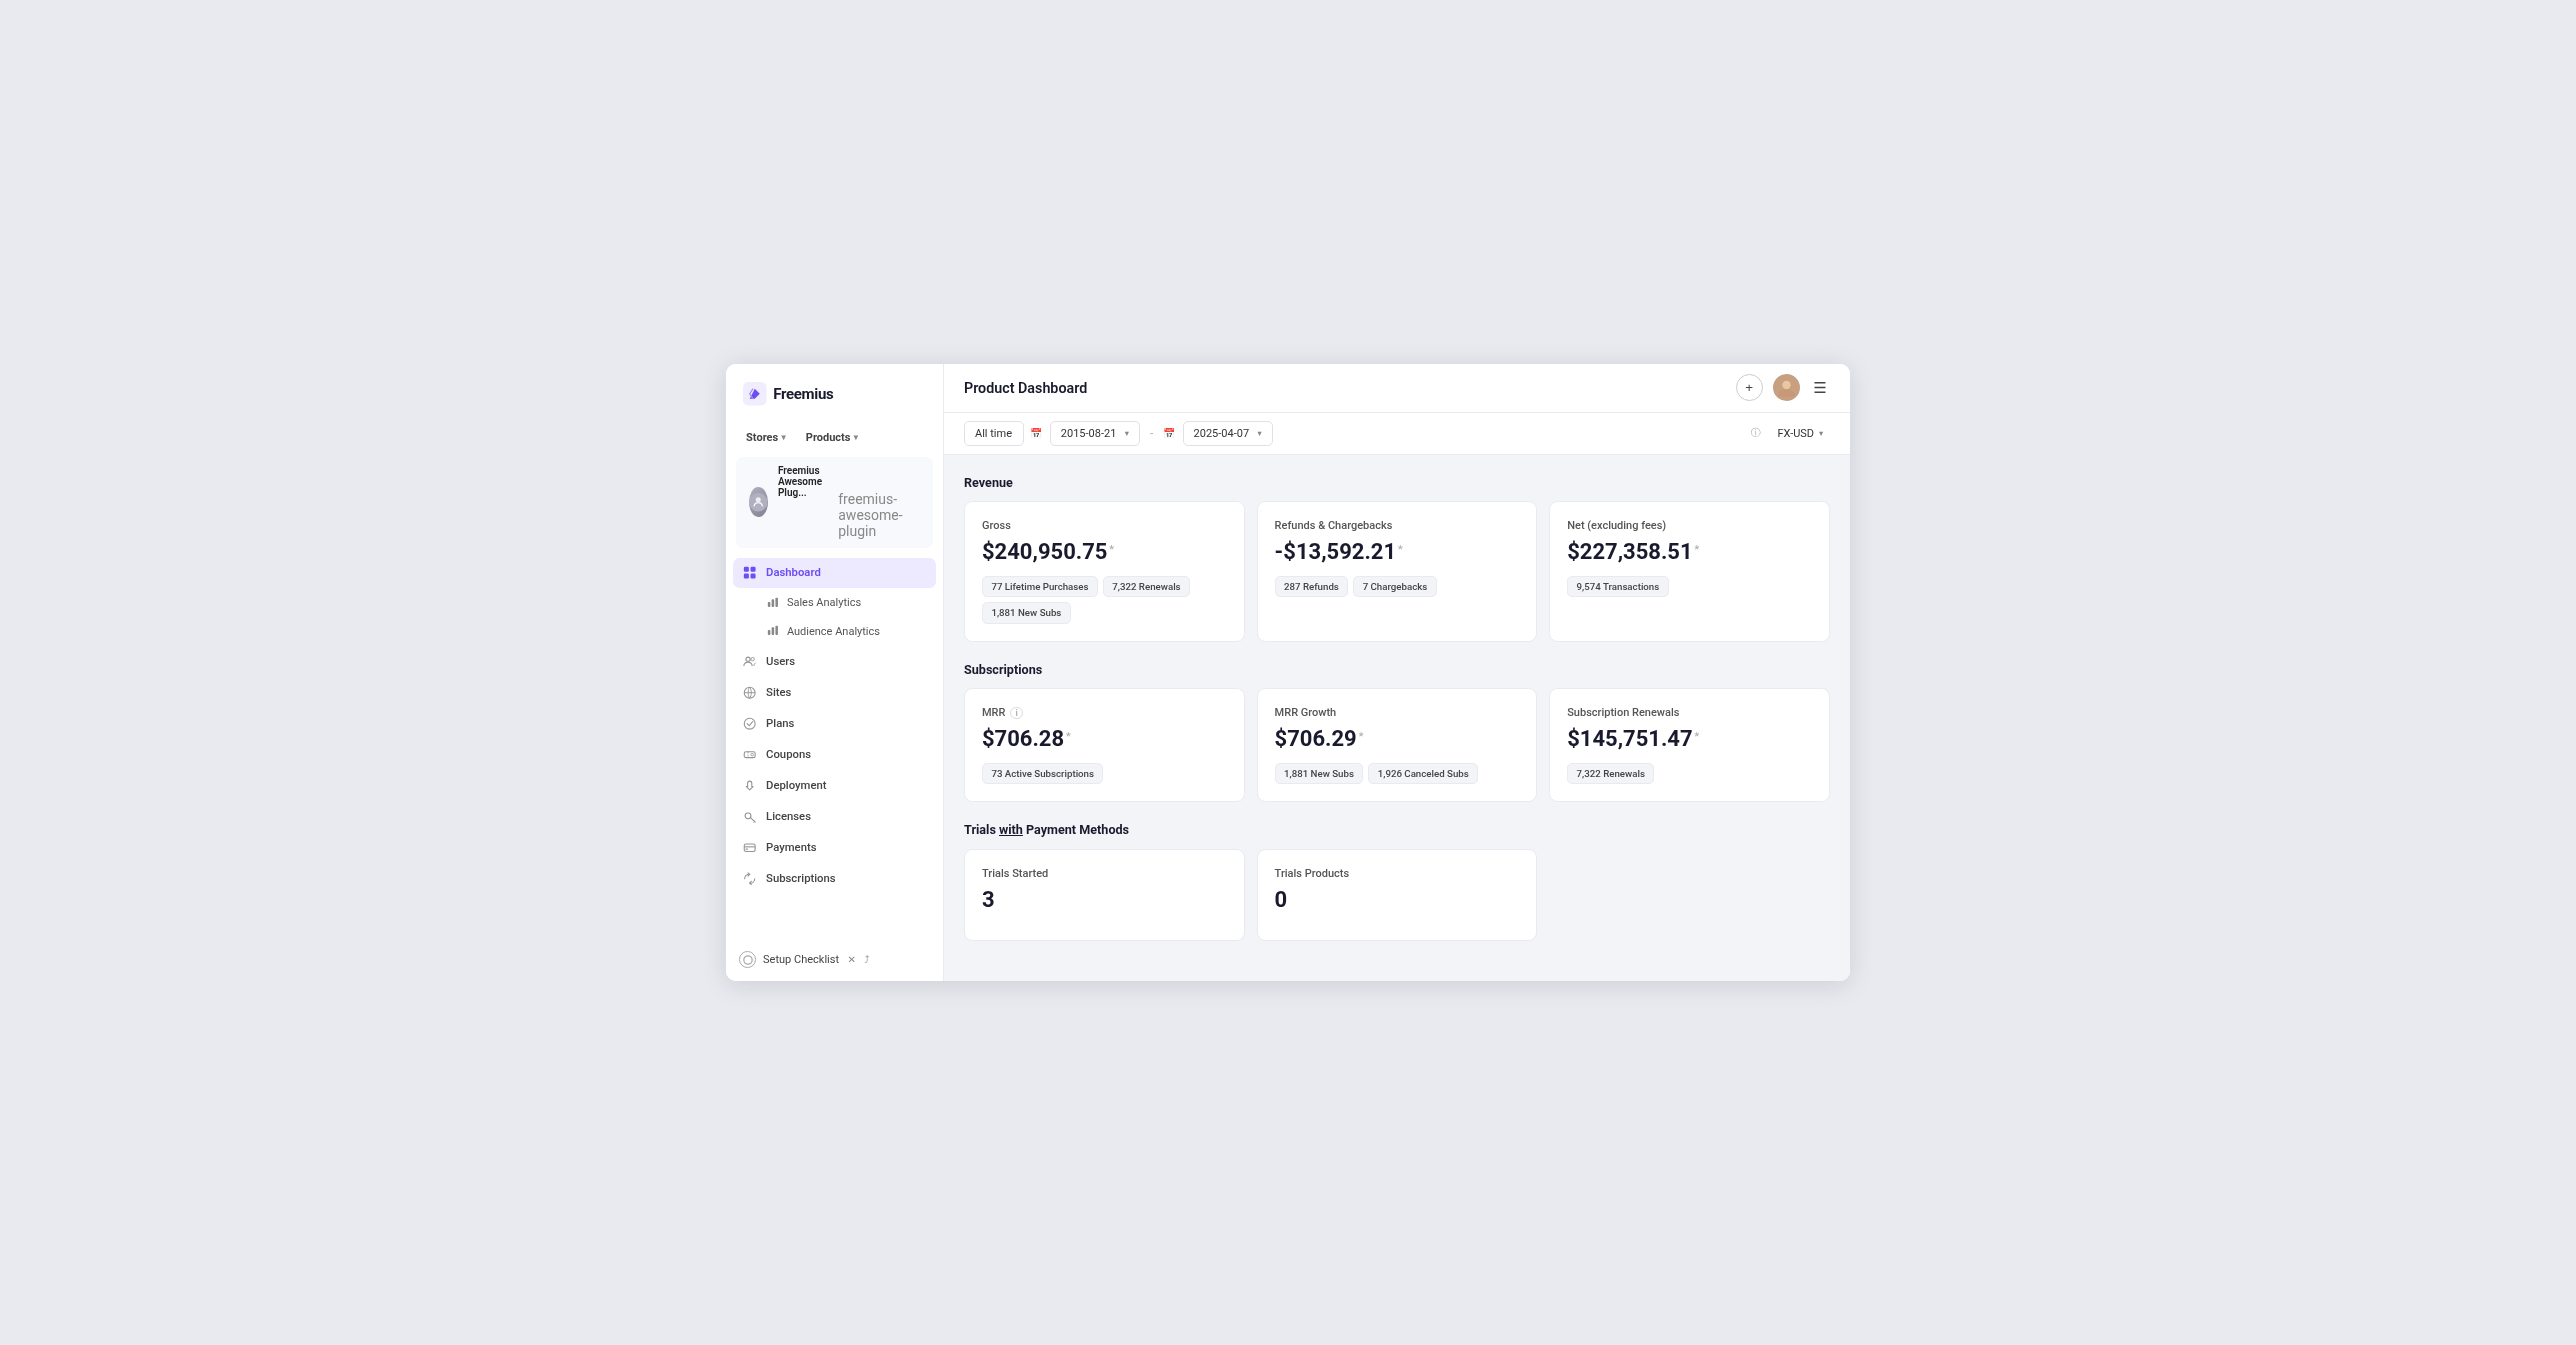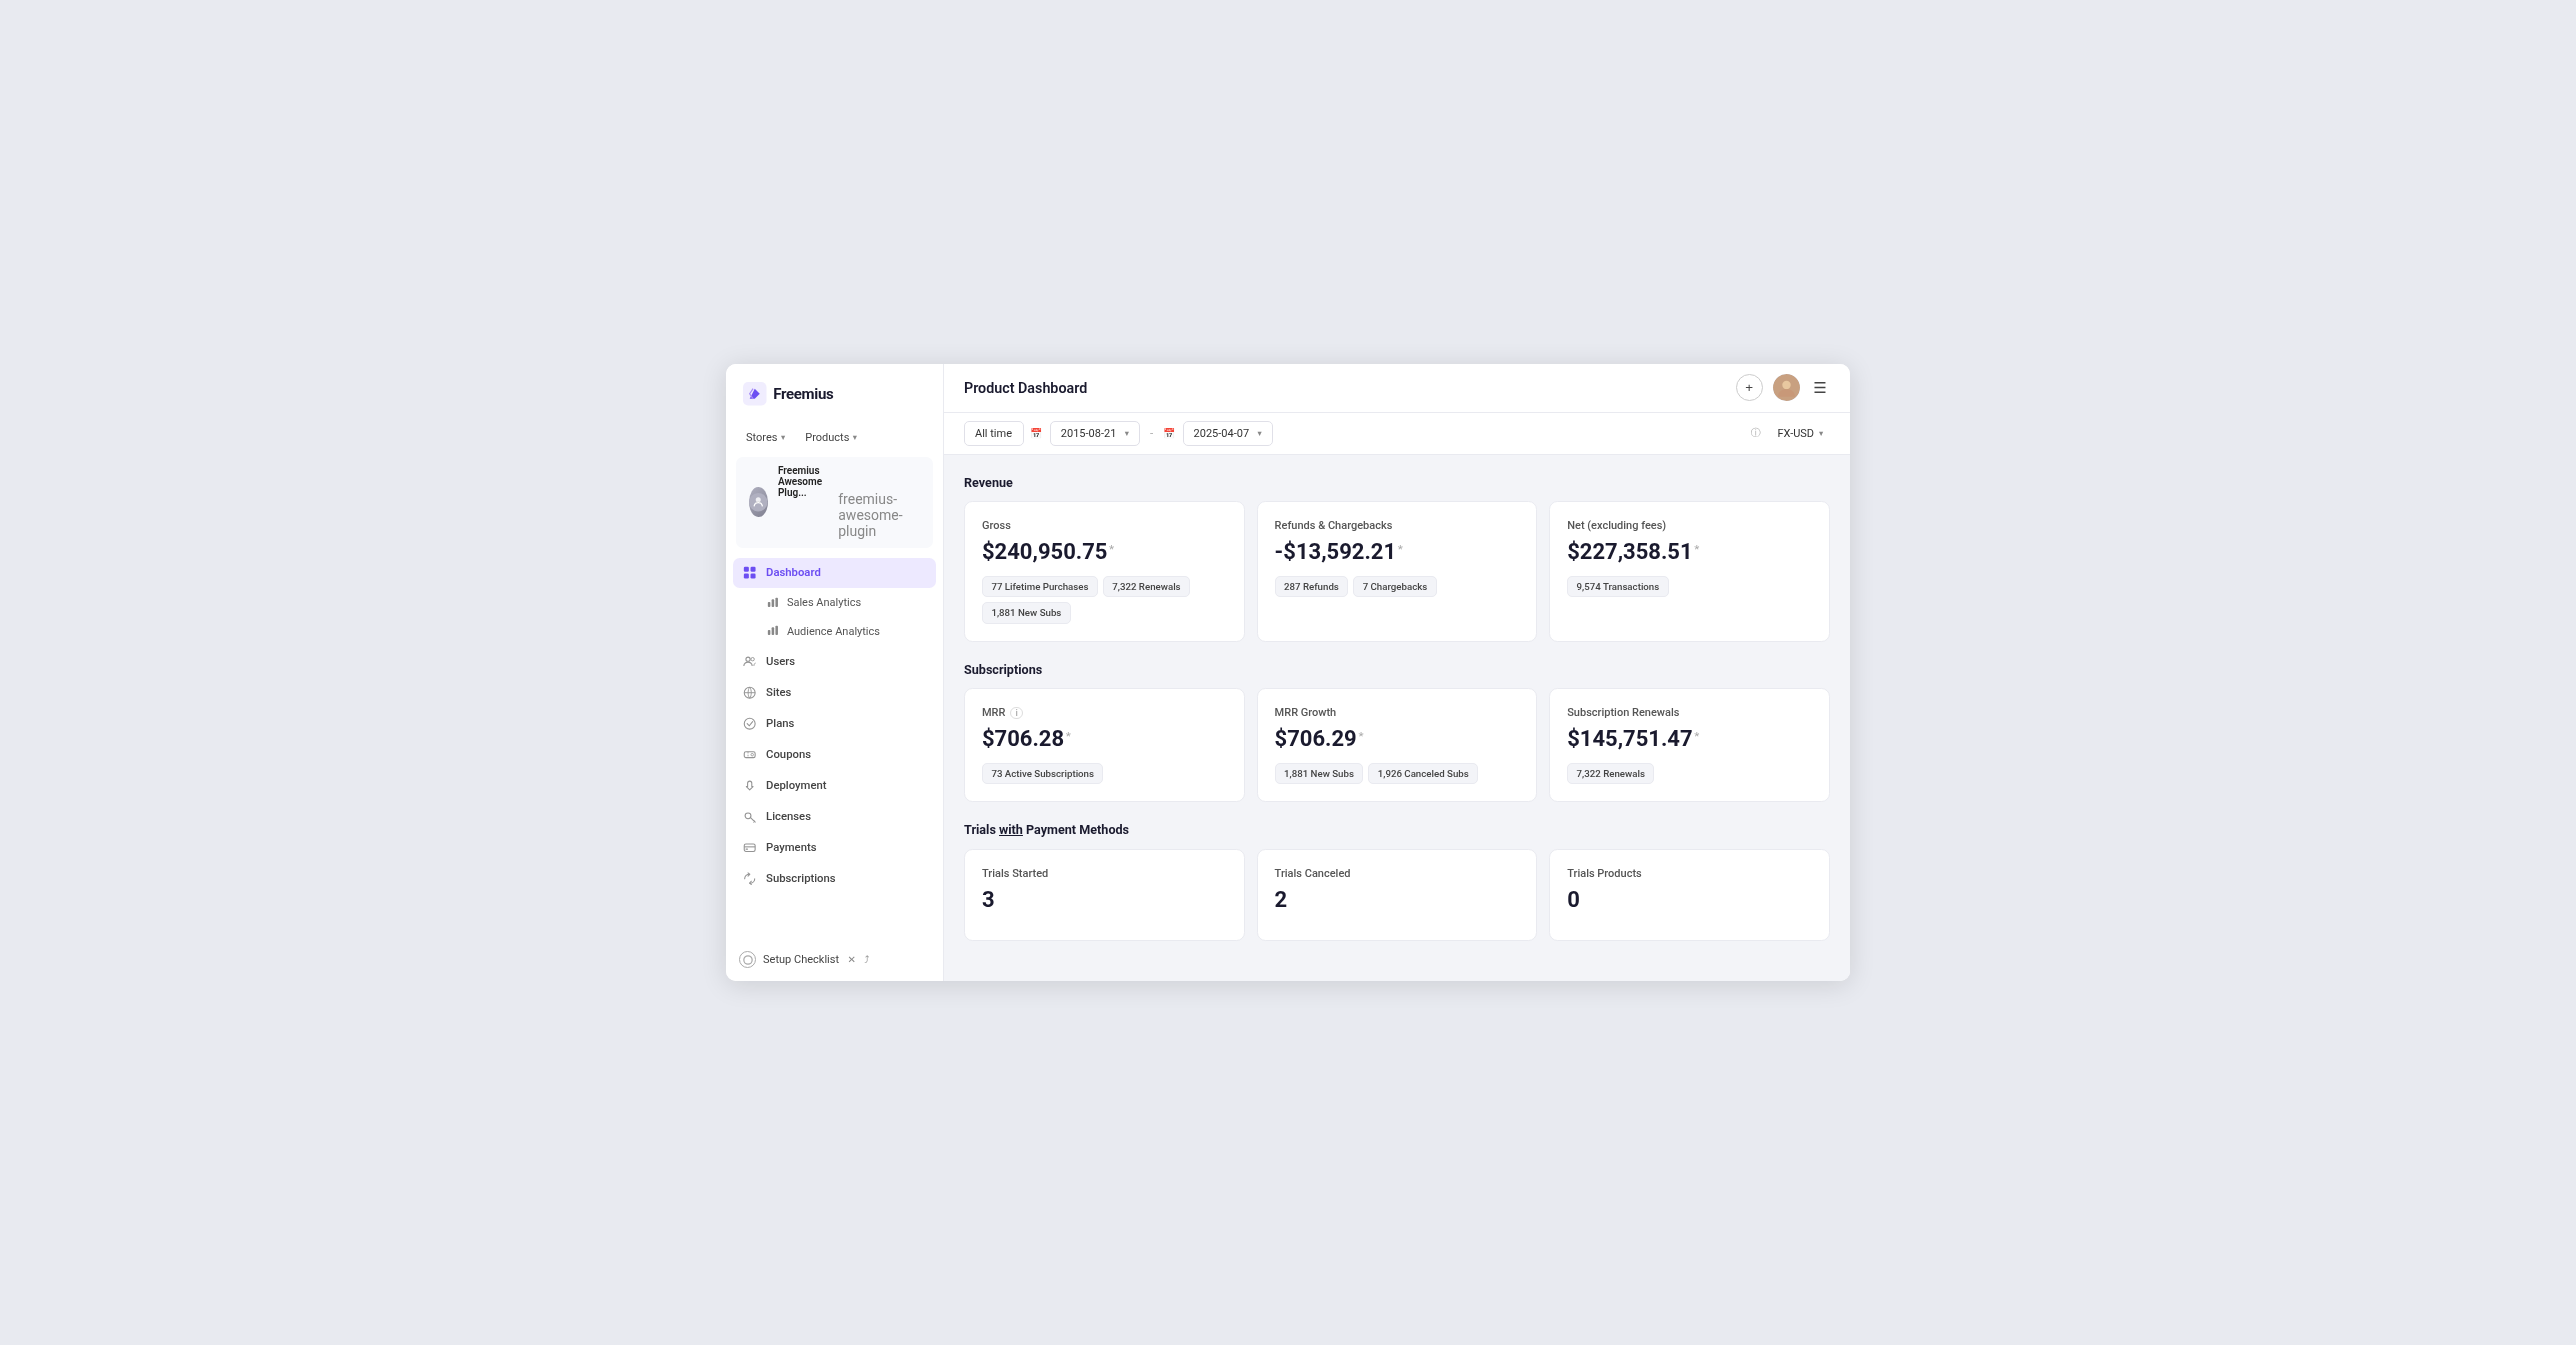--- a/index.html
+++ b/index.html
@@ -51,21 +51,21 @@
       display: flex;
       align-items: center;
       padding: 6.7px 13.4px 10px 13.4px;
       gap: 6.7px;
     }
     .nav-dropdown {
       display: flex;
       align-items: center;
       gap: 3.4px;
       font-size: 11px;
-      font-weight: 400;
+      font-weight: 700;
       color: #444;
       cursor: pointer;
       padding: 3.4px 6.7px;
       border-radius: 5px;
     }
     .chevron-down {
       font-size: 8.4px;
       color: #888;
     }
     .plugin-entry {
@@ -643,28 +643,20 @@
 
           <div class="card">
             <div class="card-label">
               <span>Trials Started</span>
             </div>
             <div class="card-value">
               <span>3</span>
             </div>
           </div>
 
-          <div class="card">
-            <div class="card-label">
-              <span>Trials Canceled</span>
-            </div>
-            <div class="card-value">
-              <span>2</span>
-            </div>
-          </div>
 
           <div class="card">
             <div class="card-label">
               <span>Trials Products</span>
             </div>
             <div class="card-value">
               <span>0</span>
             </div>
           </div>
         </div>

